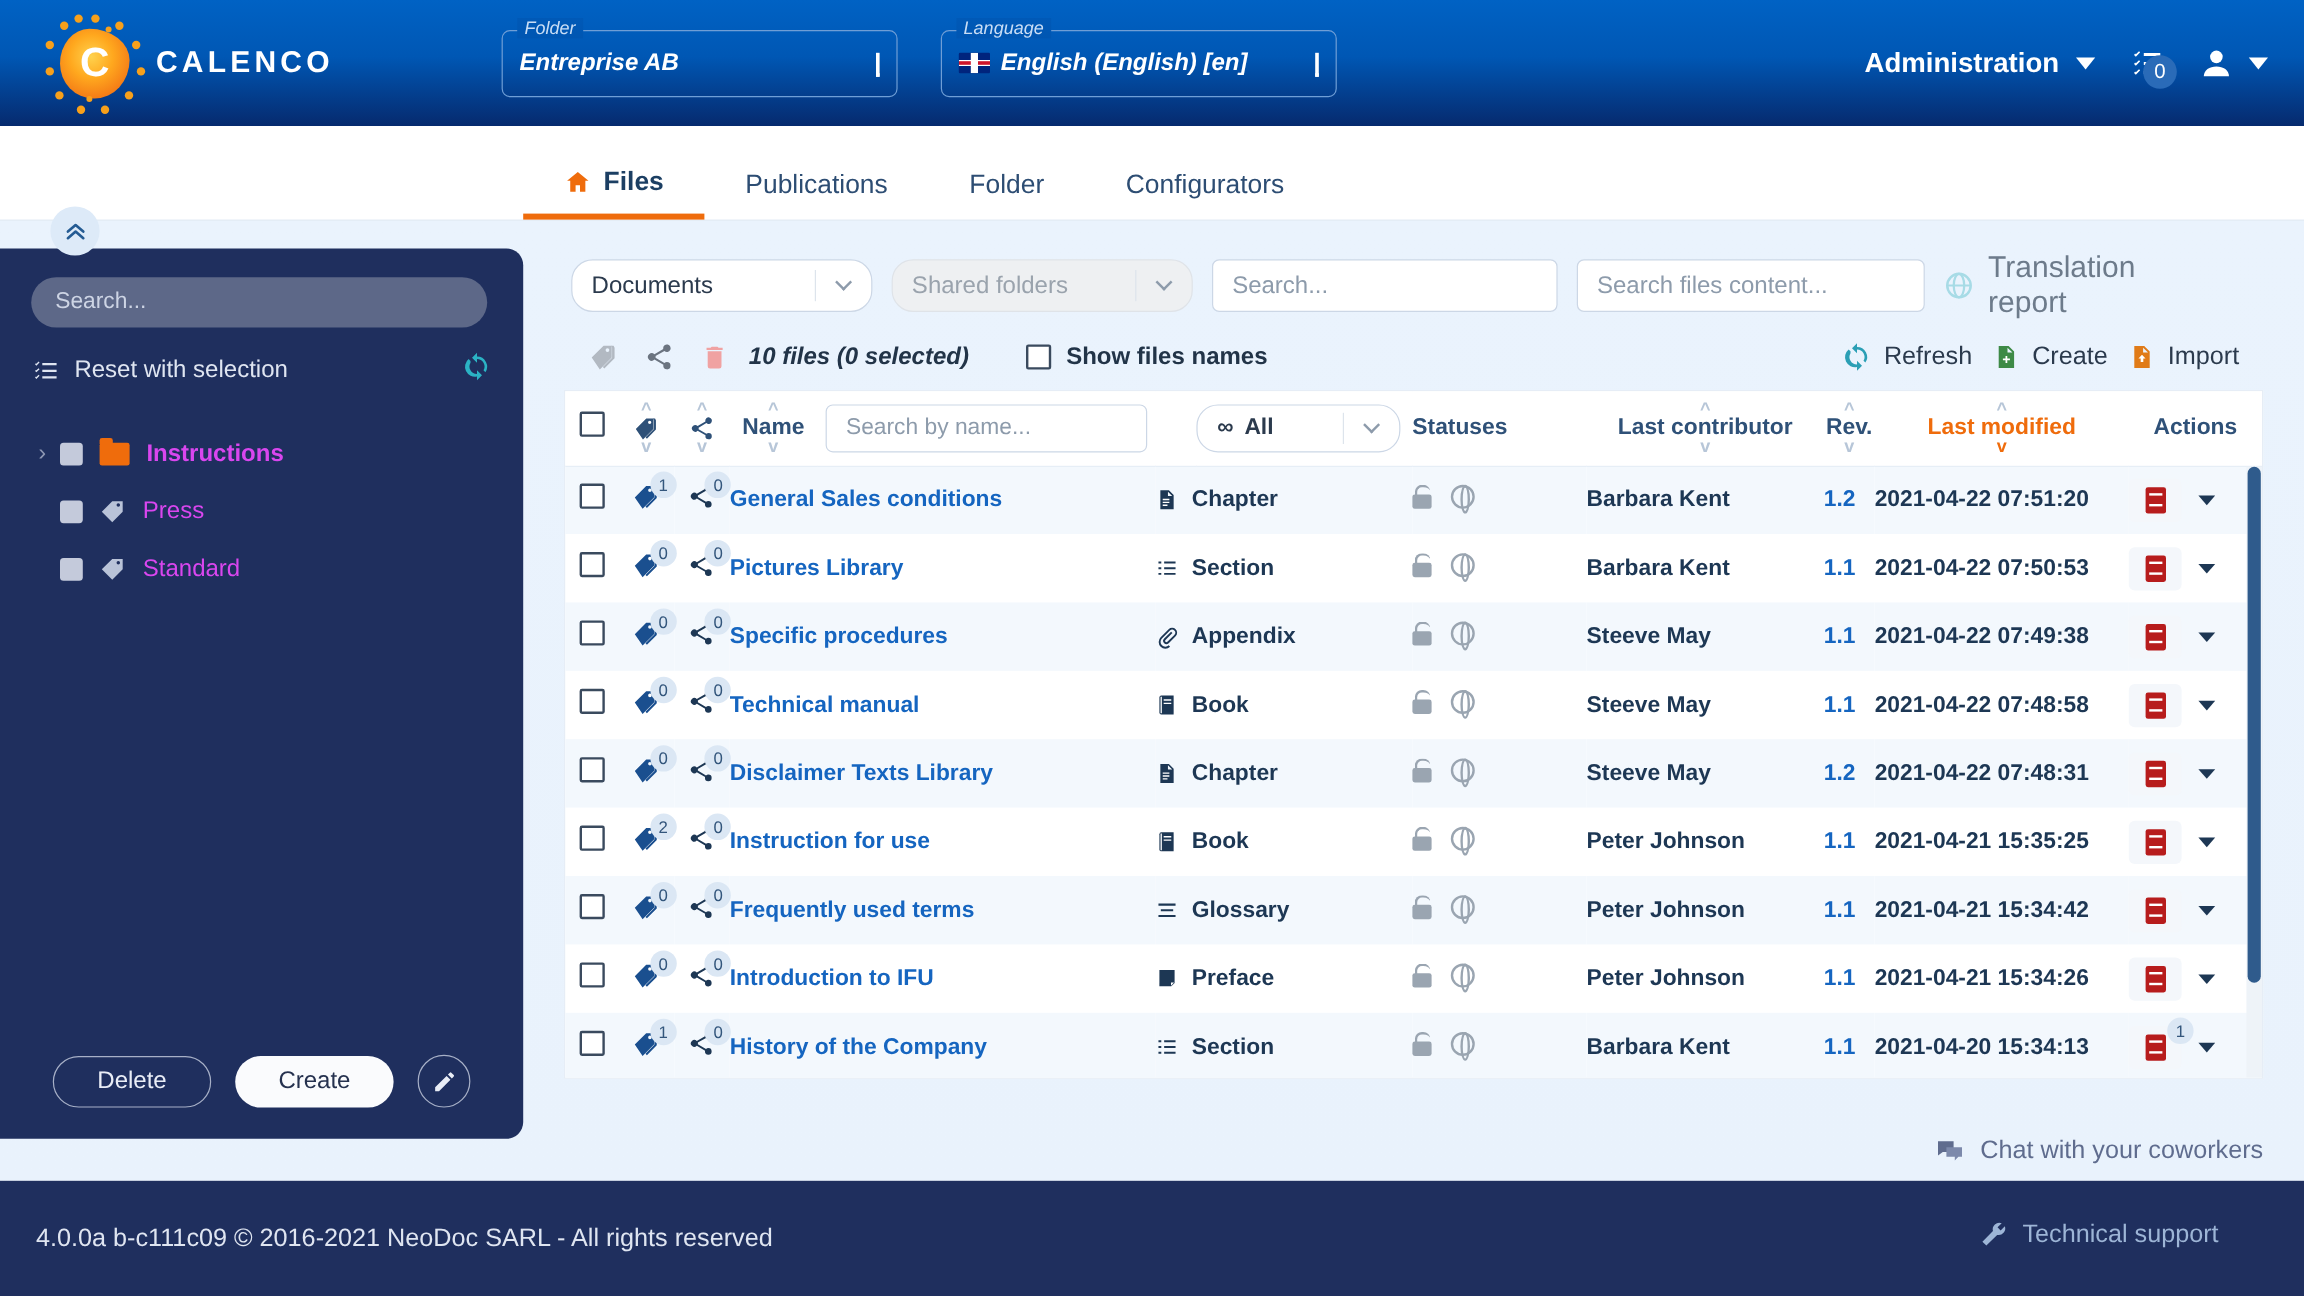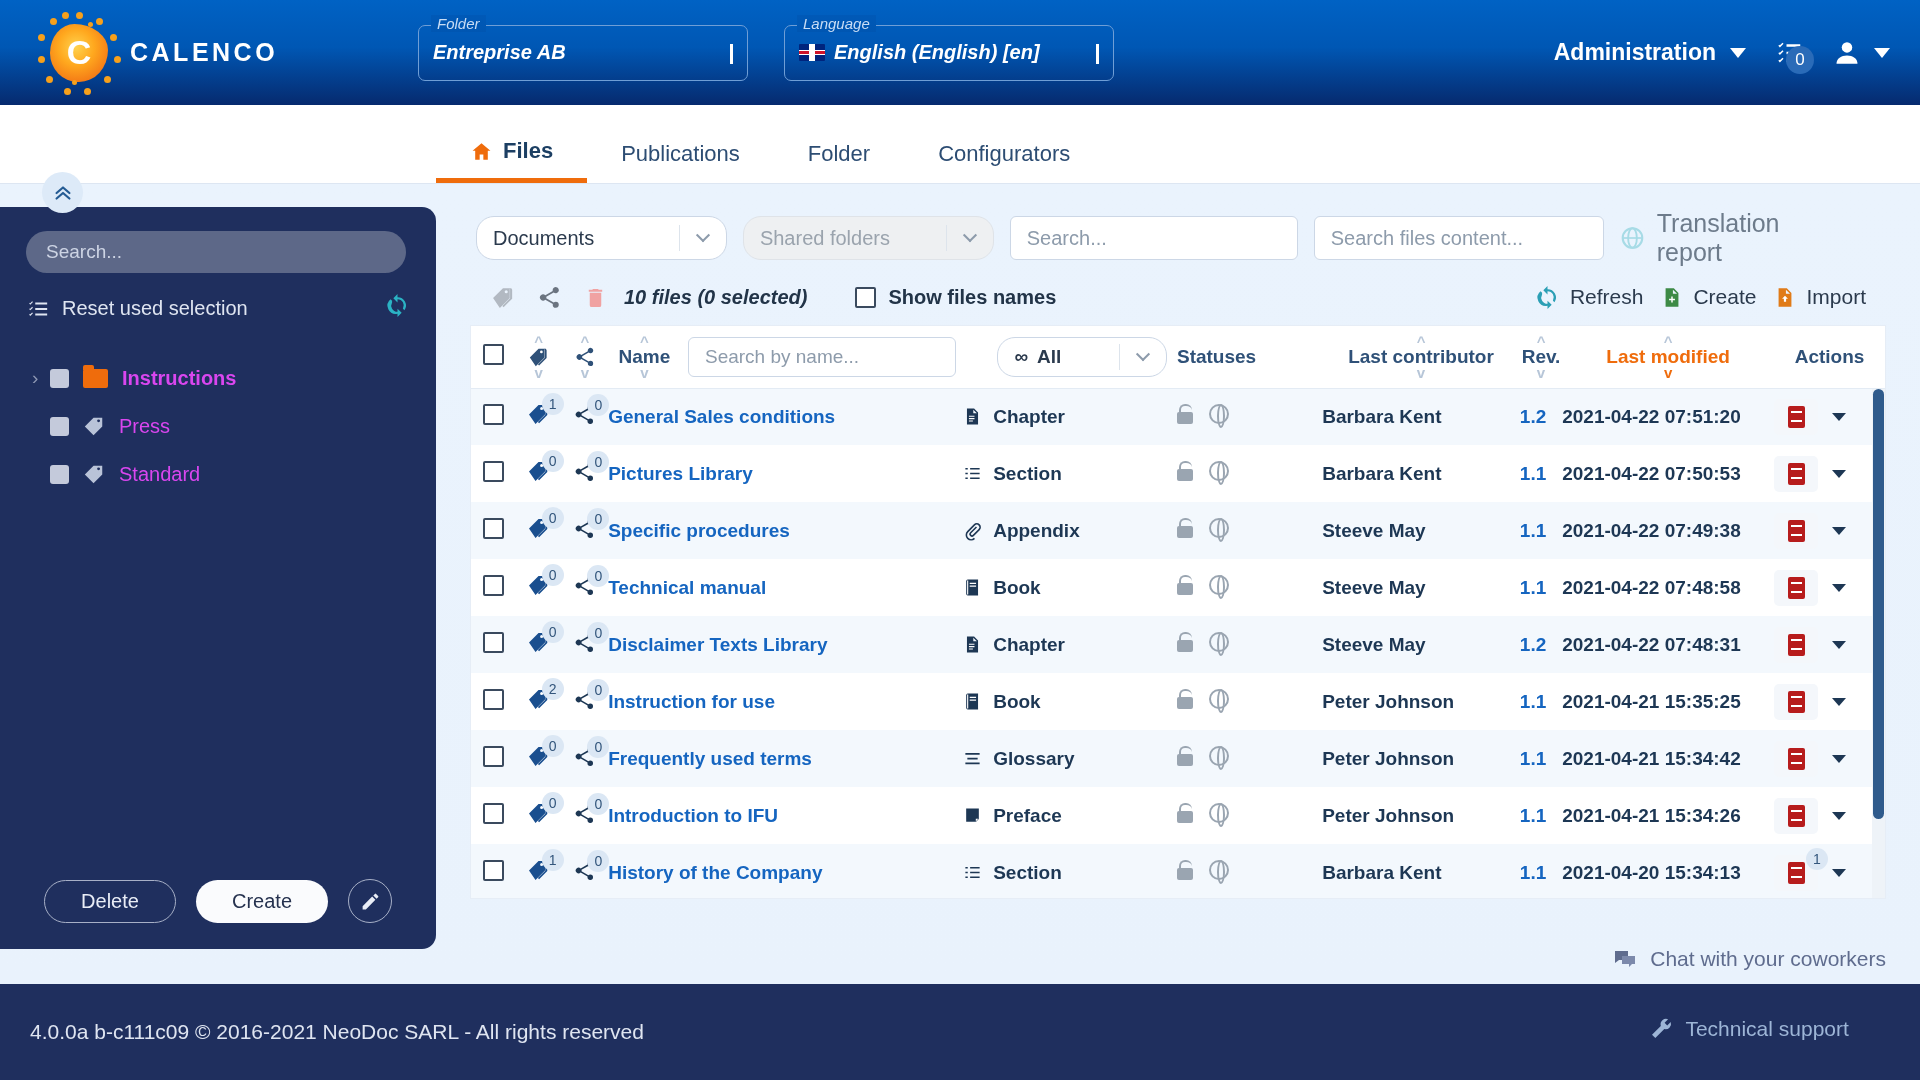--- a/index.html
+++ b/index.html
@@ -361,21 +361,21 @@
   </svg>
 </div>
 
 <div class="sidebar">
   <input class="side-search" placeholder="Search..." style="">
   <div class="reset-row">
     <svg width="24" height="22" viewBox="0 0 24 24">
       <path fill="#dfe5f1" d="M9 5h13v2H9zM9 11h13v2H9zM9 17h13v2H9z"></path>
       <path fill="#dfe5f1" d="M2.4 6l1.2 1.3L6.5 4.4l-.9-.9-2 2.1-.4-.5zM2.4 12.2l1.2 1.2 2.9-2.9-.9-.9-2 2-.4-.4zM2.4 18.2l1.2 1.3 2.9-3-.9-.8-2 2-.4-.5z"></path>
     </svg>
-    <span class="lbl">Reset used selection</span>
+    <span class="lbl">Reset with selection</span>
     <span class="sync">
       <svg width="25" height="25" viewBox="0 0 24 24">
         <path fill="#2bb3c4" d="M12 4V1L8 5l4 4V6a6 6 0 0 1 5.2 9l1.5 1.5A8 8 0 0 0 12 4zM6.8 7.5L5.3 6A8 8 0 0 0 12 20v3l4-4-4-4v3a6 6 0 0 1-5.2-9z"></path>
       </svg>
     </span>
   </div>
 
   <div class="tag-list">
     <div class="tag-item">
       <span class="tag-arrow">›</span>

